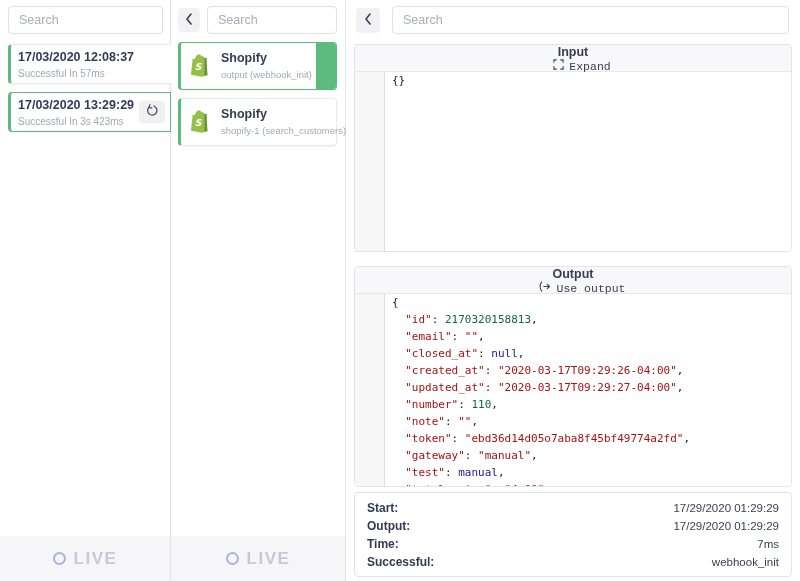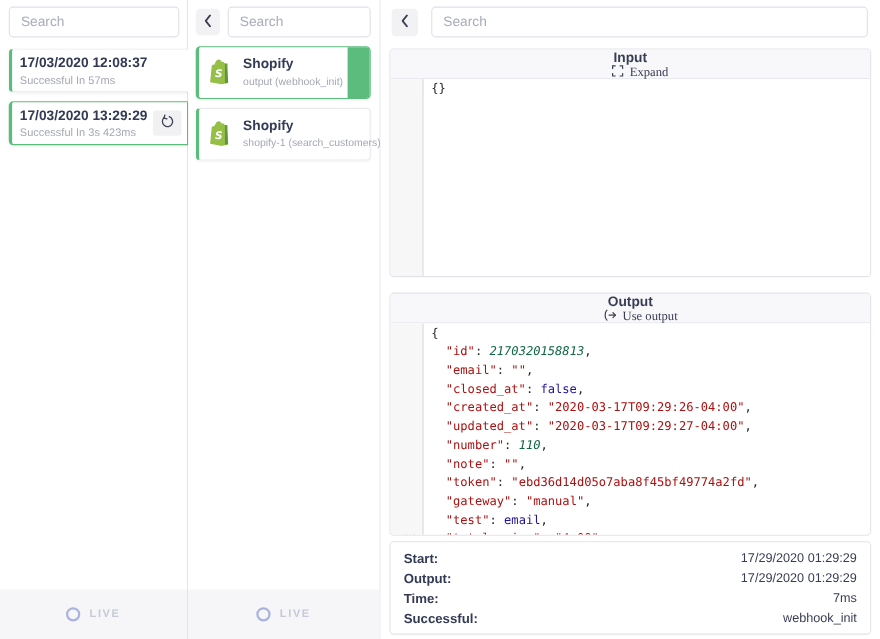--- a/index.html
+++ b/index.html
@@ -40,49 +40,49 @@
     border-radius:4px;box-shadow:0 1px 2px rgba(40,45,80,.05);}
   .step-card.selected{border:1px solid var(--green);border-left:3px solid var(--green);}
   .step-icon{position:absolute;left:9px;top:50%;transform:translateY(-50%);width:22px;height:25px;}
   .step-text{margin-left:40px;padding-top:8px;}
   .step-title{font-size:12.5px;font-weight:700;color:#333a54;line-height:15px;}
   .step-sub{font-size:9.5px;color:#a4a8b6;line-height:13px;margin-top:2px;white-space:nowrap;}
 
   .live-bar{position:absolute;left:0;right:0;bottom:0;height:45px;background:#f6f6f8;
     display:flex;align-items:center;justify-content:center;gap:8px;cursor:pointer;}
   .live-ring{width:9px;height:9px;border:2.5px solid #a9b3dd;border-radius:50%;}
-  .live-label{font-size:10px;font-weight:700;letter-spacing:1.5px;color:#c6cad7;}
+  .live-label{font-size:17px;font-weight:700;letter-spacing:1.5px;color:#c6cad7;}
 
   
   .panel{position:absolute;left:8px;width:438px;box-sizing:border-box;
     border:1px solid #e2e4ea;border-radius:4px;background:#fff;overflow:hidden;}
   #input-panel{top:44px;height:208px;}
   #output-panel{top:266px;height:221px;}
   .panel-header{height:27px;box-sizing:border-box;background:#f8f8fa;border-bottom:1px solid #e6e8ee;
     display:flex;align-items:center;padding:0 12px;flex-direction:column;}
   .panel-title{font-size:12.5px;font-weight:600;color:#383d54;flex:0 0 auto;}
   .header-spacer{flex:1;}
   .hdr-btn{display:flex;align-items:center;gap:5px;background:none;border:none;cursor:pointer;
-    font-family:Liberation Serif, serif;font-size:11.5px;color:#383d54;padding:0;margin-left:18px;}
+    font-family:Liberation Mono, monospace;font-size:11.5px;color:#383d54;padding:0;margin-left:18px;}
 
   .code-area{position:relative;overflow:hidden;background:#fff;}
   #input-code{height:181px;}
   #output-code{height:194px;}
   .code-line{display:flex;line-height:17px;}
   .gutter{flex:0 0 30px;box-sizing:border-box;text-align:right;padding-right:6px;
     color:#9b9b9b;background:#f7f7f7;border-right:1px solid #ddd;
     font-family:"DejaVu Sans Mono",monospace;font-size:10px;}
   .gutter-fill{position:absolute;left:0;top:0;bottom:0;width:30px;box-sizing:border-box;
     background:#f7f7f7;border-right:1px solid #ddd;z-index:0;}
   .line-content{white-space:pre;padding-left:7px;font-family:"DejaVu Sans Mono",monospace;
     font-size:11px;position:relative;z-index:1;}
   .tok-plain{color:#222222;}
   .tok-key{color:var(--c-key);}
   .tok-string{color:var(--c-string);}
-  .tok-number{color:var(--c-number);font-style:italic;}
+  .tok-number{color:var(--c-number);}
   .tok-atom{color:var(--c-atom);}
 
   #meta-panel{top:492px;height:85px;padding:6px 12px;}
   .meta-row{display:flex;justify-content:space-between;align-items:center;height:18px;}
   .meta-label{font-size:12px;font-weight:700;color:#333a54;}
   .meta-value{font-size:11.5px;color:#383d54;}
 </style>
 </head>
 <body>
 
@@ -227,21 +227,21 @@
           <div class="code-line">
             <span class="gutter">2</span>
             <span class="line-content"><span class="tok-key">  "id"</span><span class="tok-plain">: </span><span class="tok-number">2170320158813</span><span class="tok-plain">,</span></span>
           </div>
           <div class="code-line">
             <span class="gutter">3</span>
             <span class="line-content"><span class="tok-key">  "email"</span><span class="tok-plain">: </span><span class="tok-string">""</span><span class="tok-plain">,</span></span>
           </div>
           <div class="code-line">
             <span class="gutter">4</span>
-            <span class="line-content"><span class="tok-key">  "closed_at"</span><span class="tok-plain">: </span><span class="tok-atom">false</span><span class="tok-plain">,</span></span>
+            <span class="line-content"><span class="tok-key">  "closed_at"</span><span class="tok-plain">: </span><span class="tok-atom">null</span><span class="tok-plain">,</span></span>
           </div>
           <div class="code-line">
             <span class="gutter">5</span>
             <span class="line-content"><span class="tok-key">  "created_at"</span><span class="tok-plain">: </span><span class="tok-string">"2020-03-17T09:29:26-04:00"</span><span class="tok-plain">,</span></span>
           </div>
           <div class="code-line">
             <span class="gutter">6</span>
             <span class="line-content"><span class="tok-key">  "updated_at"</span><span class="tok-plain">: </span><span class="tok-string">"2020-03-17T09:29:27-04:00"</span><span class="tok-plain">,</span></span>
           </div>
           <div class="code-line">
@@ -255,21 +255,21 @@
           <div class="code-line">
             <span class="gutter">9</span>
             <span class="line-content"><span class="tok-key">  "token"</span><span class="tok-plain">: </span><span class="tok-string">"ebd36d14d05o7aba8f45bf49774a2fd"</span><span class="tok-plain">,</span></span>
           </div>
           <div class="code-line">
             <span class="gutter">10</span>
             <span class="line-content"><span class="tok-key">  "gateway"</span><span class="tok-plain">: </span><span class="tok-string">"manual"</span><span class="tok-plain">,</span></span>
           </div>
           <div class="code-line">
             <span class="gutter">11</span>
-            <span class="line-content"><span class="tok-key">  "test"</span><span class="tok-plain">: </span><span class="tok-atom">email</span><span class="tok-plain">,</span></span>
+            <span class="line-content"><span class="tok-key">  "test"</span><span class="tok-plain">: </span><span class="tok-atom">manual</span><span class="tok-plain">,</span></span>
           </div>
           <div class="code-line">
             <span class="gutter">12</span>
             <span class="line-content"><span class="tok-key">  "total_price"</span><span class="tok-plain">: </span><span class="tok-string">"4.00"</span><span class="tok-plain">,</span></span>
           </div>
         </div>
     </div>
 
     <div class="panel" id="meta-panel">
         <div class="meta-row">

